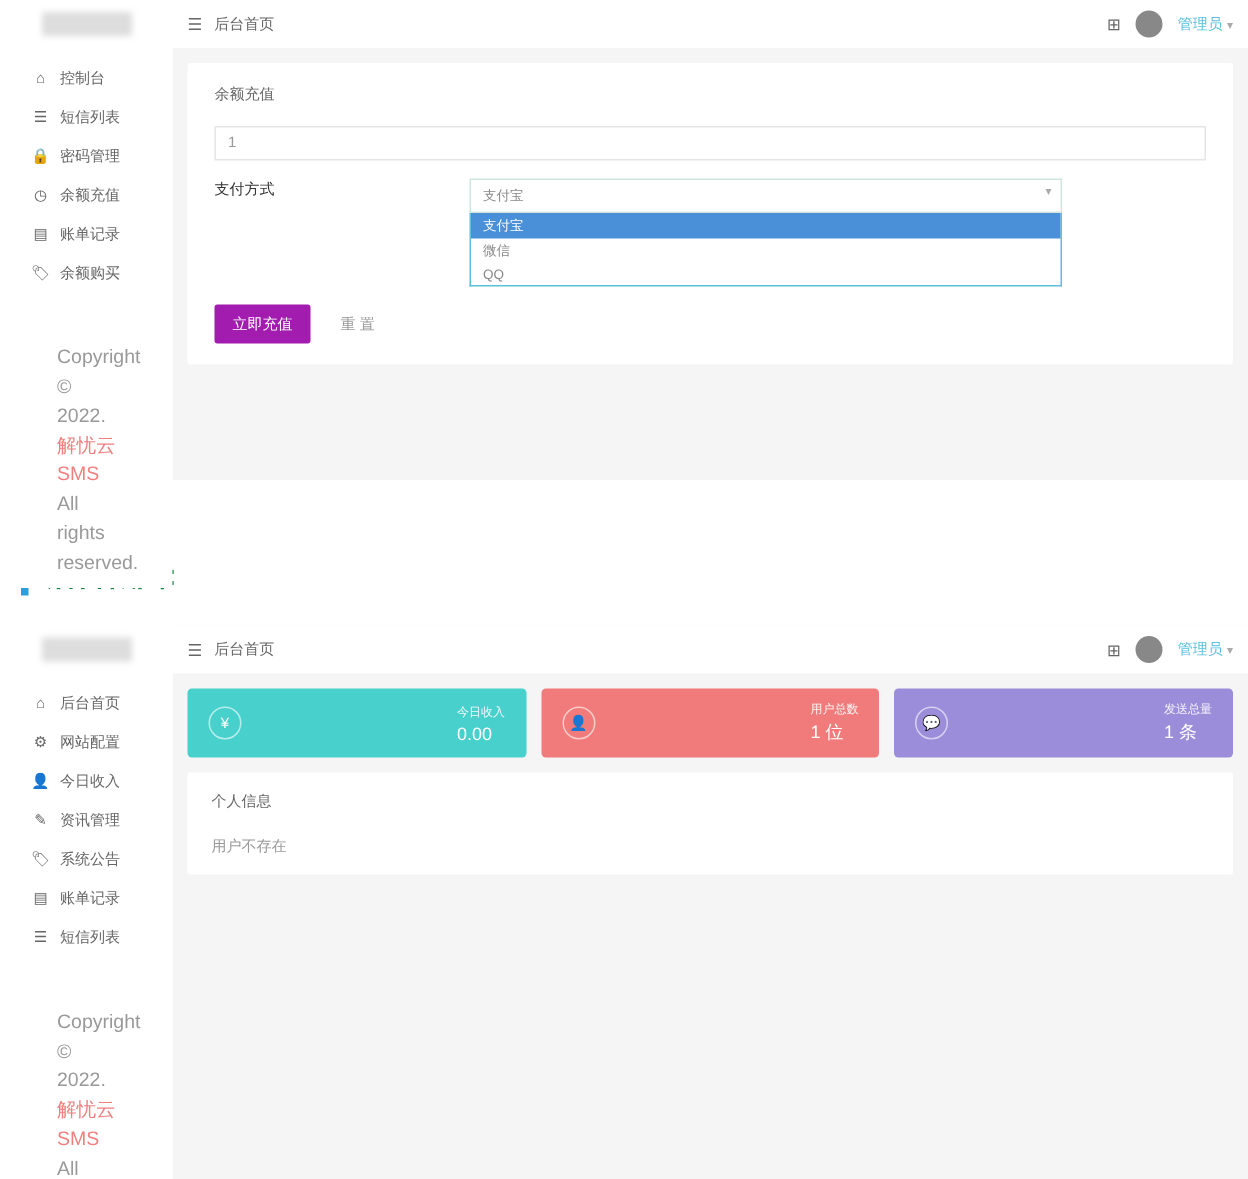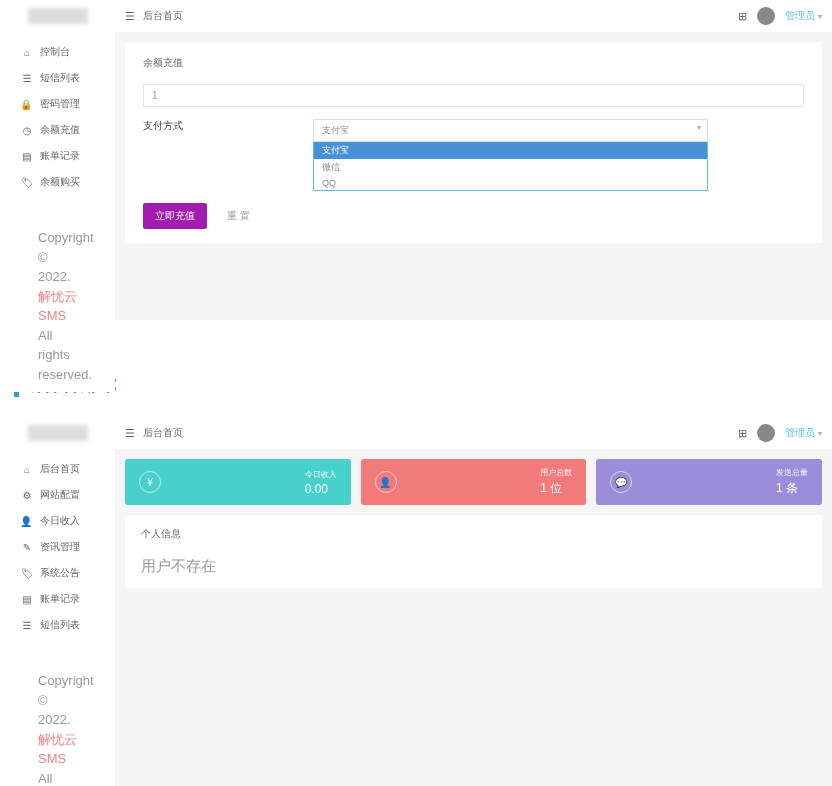--- a/index.html
+++ b/index.html
@@ -49,21 +49,21 @@
     .stat-icon-circle { width: 22px; height: 22px; border: 1px solid rgba(255,255,255,0.6); border-radius: 50%; display: flex; align-items: center; justify-content: center; font-size: 10px; }
     .stat-info { margin-left: auto; text-align: left; }
     .stat-label { font-size: 8px; opacity: 0.9; }
     .stat-value { font-size: 12px; margin-top: 2px; }
     
     .info-row { display: flex; gap: 10px; }
     .info-card { background: #fff; padding: 12px 16px; border-radius: 2px; }
     .info-card-left { flex: 1.22; }
     .info-card-right { flex: 1; }
     .info-title { font-size: 10px; color: #666; margin-bottom: 16px; }
-    .info-text { font-size: 15px; color: #999; }
+    .info-text { font-size: 10px; color: #999; }
     
     .panel2 .main { min-height: 380px; }
   </style>
 </head>
 <body>
 
 <div class="panel">
   <div class="sidebar">
     <div class="logo"></div>
     <div class="nav-item">

